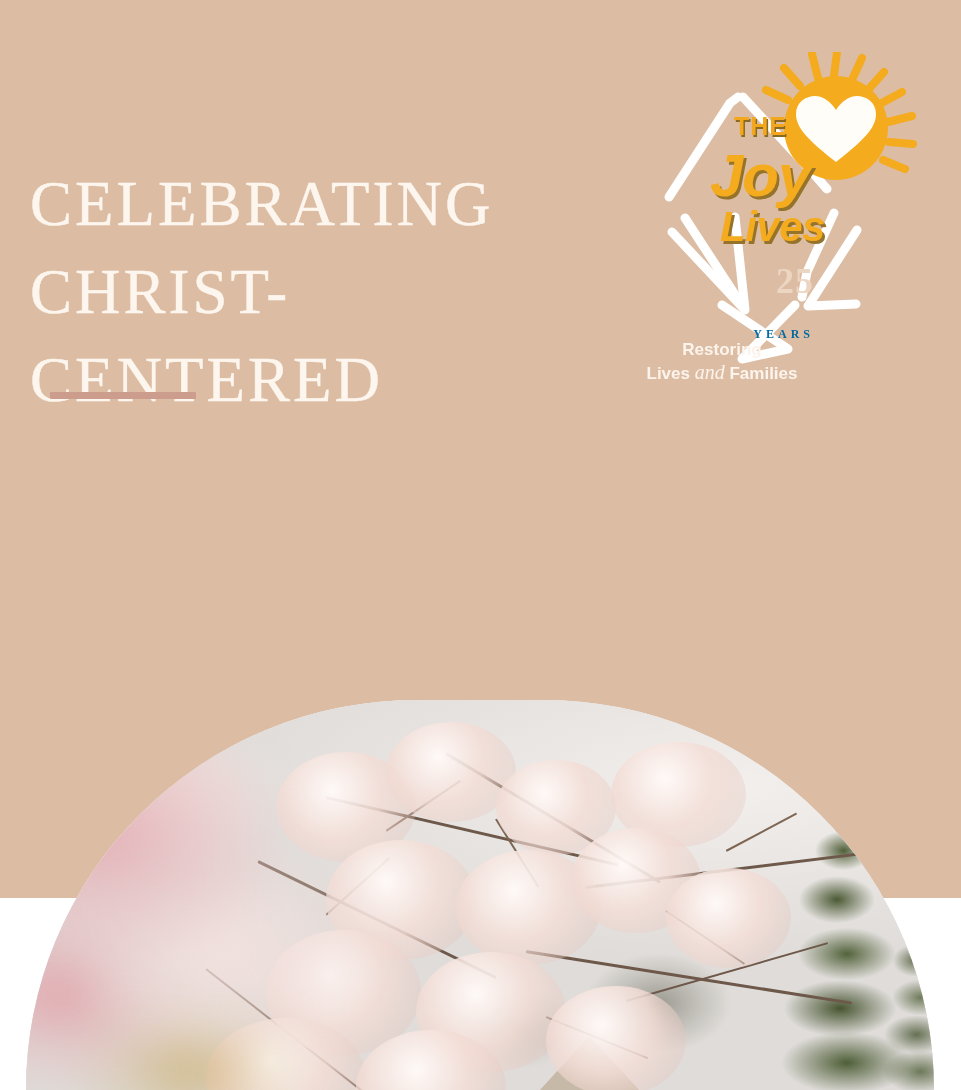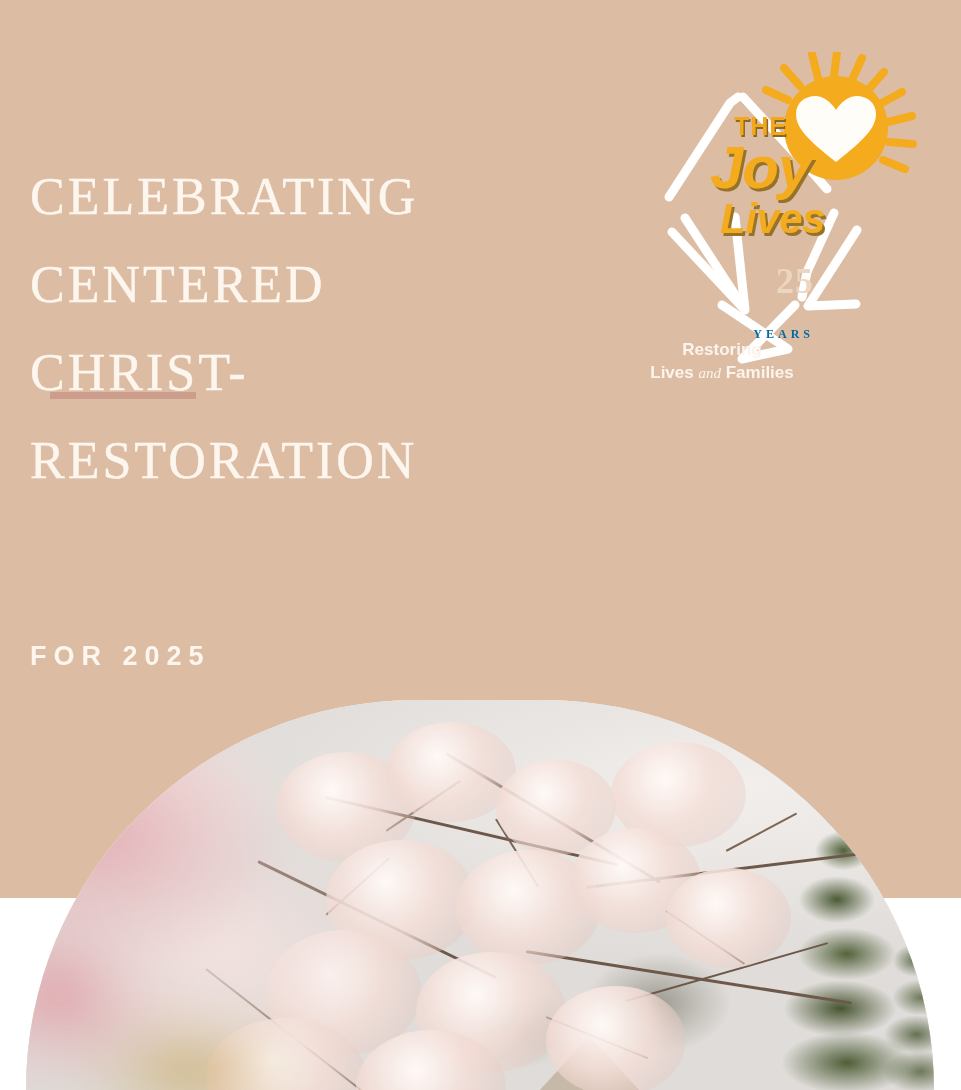--- a/index.html
+++ b/index.html
@@ -102,21 +102,21 @@
   }
 
   
   .headline {
     position: absolute;
     left: 30px;
     top: 118px;
     width: 640px;
     font-family: "Liberation Serif", serif;
     font-weight: 400;
-    font-size: 52px;
+    font-size: 63px;
     line-height: 88px;
     letter-spacing: 3px;
     color: #fdf6ee;
     text-transform: uppercase;
     -webkit-text-stroke: 0.4px #fdf6ee;
   }
   .headline span { display: block; white-space: nowrap; }
 
   .rose-underline {
     position: absolute;
@@ -174,20 +174,21 @@
   .wm-joy {
     font-family: "Liberation Sans", sans-serif;
     font-weight: 700;
     font-size: 60px;
     line-height: 58px;
     color: #f5ab1e;
     text-shadow: 2.5px 2.5px 0 #96732a;
     font-style: italic;
     letter-spacing: -1px;
     margin-left: 8px;
+    margin-top: 8px;
   }
   .wm-house {
     font-family: "Liberation Sans", sans-serif;
     font-weight: 700;
     font-size: 42px;
     line-height: 44px;
     color: #f5ab1e;
     text-shadow: 2.5px 2.5px 0 #96732a;
     font-style: italic;
     letter-spacing: -0.5px;
@@ -230,21 +231,21 @@
     font-size: 17px;
     line-height: 23px;
     color: #fcf4ec;
     pointer-events: none;
     margin-top: 24px;
   }
   .tagline .and {
     font-family: "Liberation Serif", serif;
     font-style: italic;
     font-weight: 400;
-    font-size: 15px;
+    font-size: 20px;
   }
 </style>
 </head>
 <body>
 
 <div class="page">
 
   <div class="bg-band"></div>
 
   <div class="photo-arch">
@@ -282,28 +283,26 @@
     <div class="blossom-cluster" style="left:390px; top:252px; width:150px; height:120px;"></div>
     <div class="blossom-cluster" style="left:520px; top:286px; width:140px; height:110px;"></div>
     <div class="blossom-cluster" style="left:180px; top:318px; width:160px; height:120px;"></div>
     <div class="blossom-cluster" style="left:330px; top:330px; width:150px; height:115px;"></div>
 
     <div class="blossom-blur"></div>
   </div>
 
   <h1 class="headline">
     <span>CELEBRATING</span>
+    <span>CHRIST-</span>
     <span>CENTERED</span>
-    <span>CHRIST-</span>
-    <span>RESTORATION</span>
   </h1>
   <div class="rose-underline"></div>
 
   <div class="subtitle">
-    <span>FOR 2025</span>
   </div>
 
   <div class="logo-block">
 
     <svg class="logo-svg" width="340" height="320" viewBox="0 0 340 320">
 
       <g stroke="#ffffff" stroke-width="9" fill="none" stroke-linecap="round" stroke-linejoin="round">
 
         <path d="M57 145 L118 51 L126 45"></path>
 

